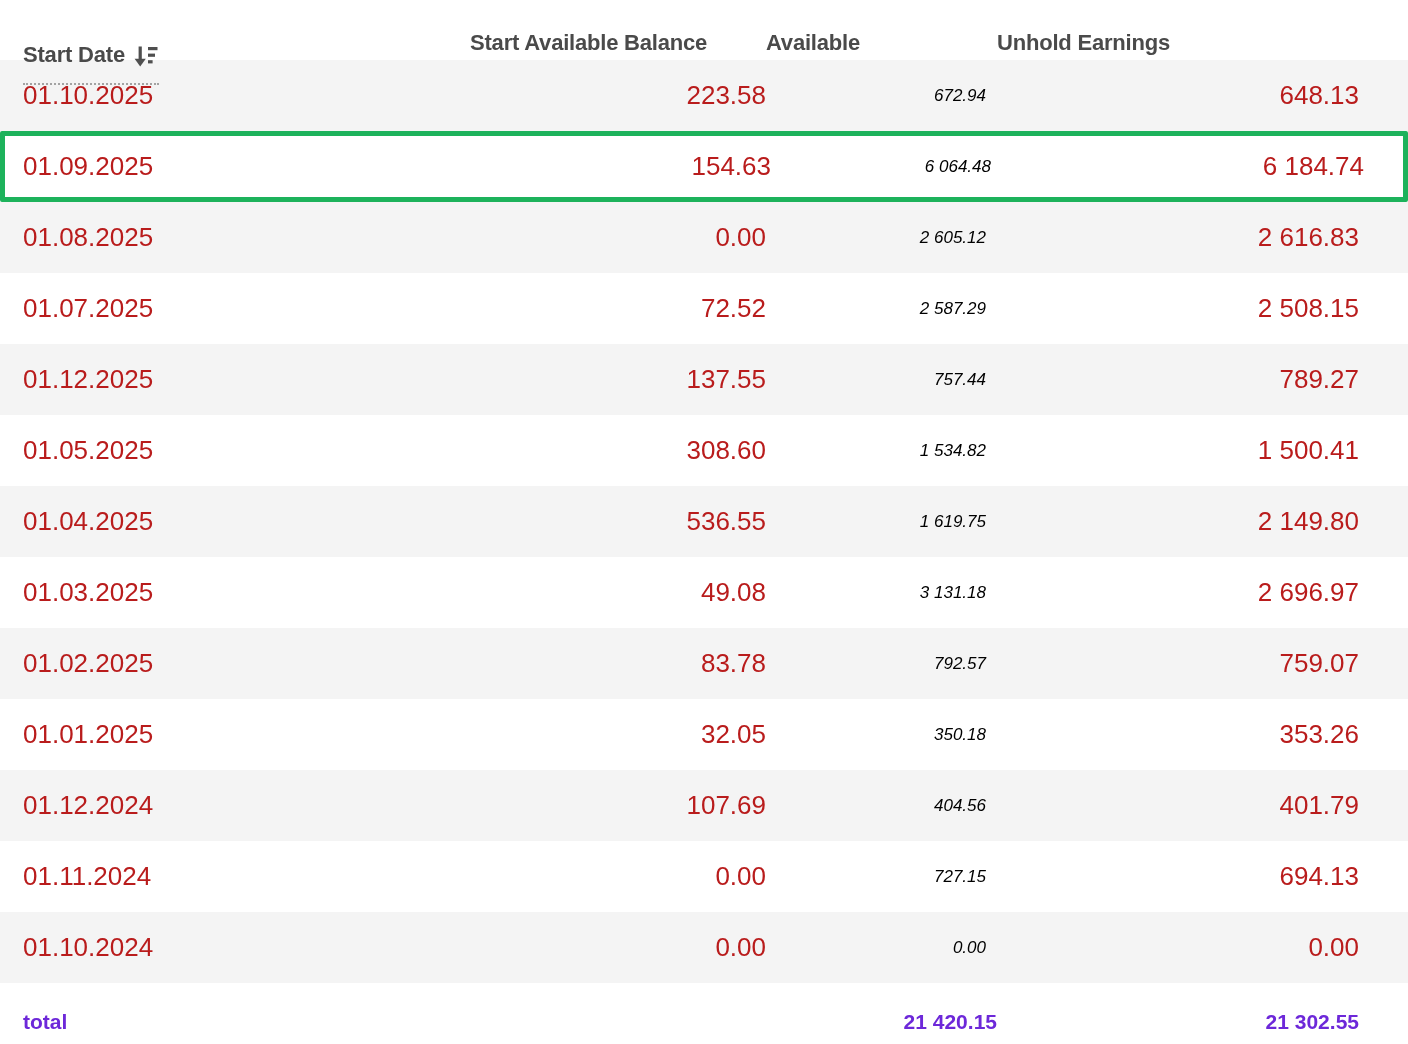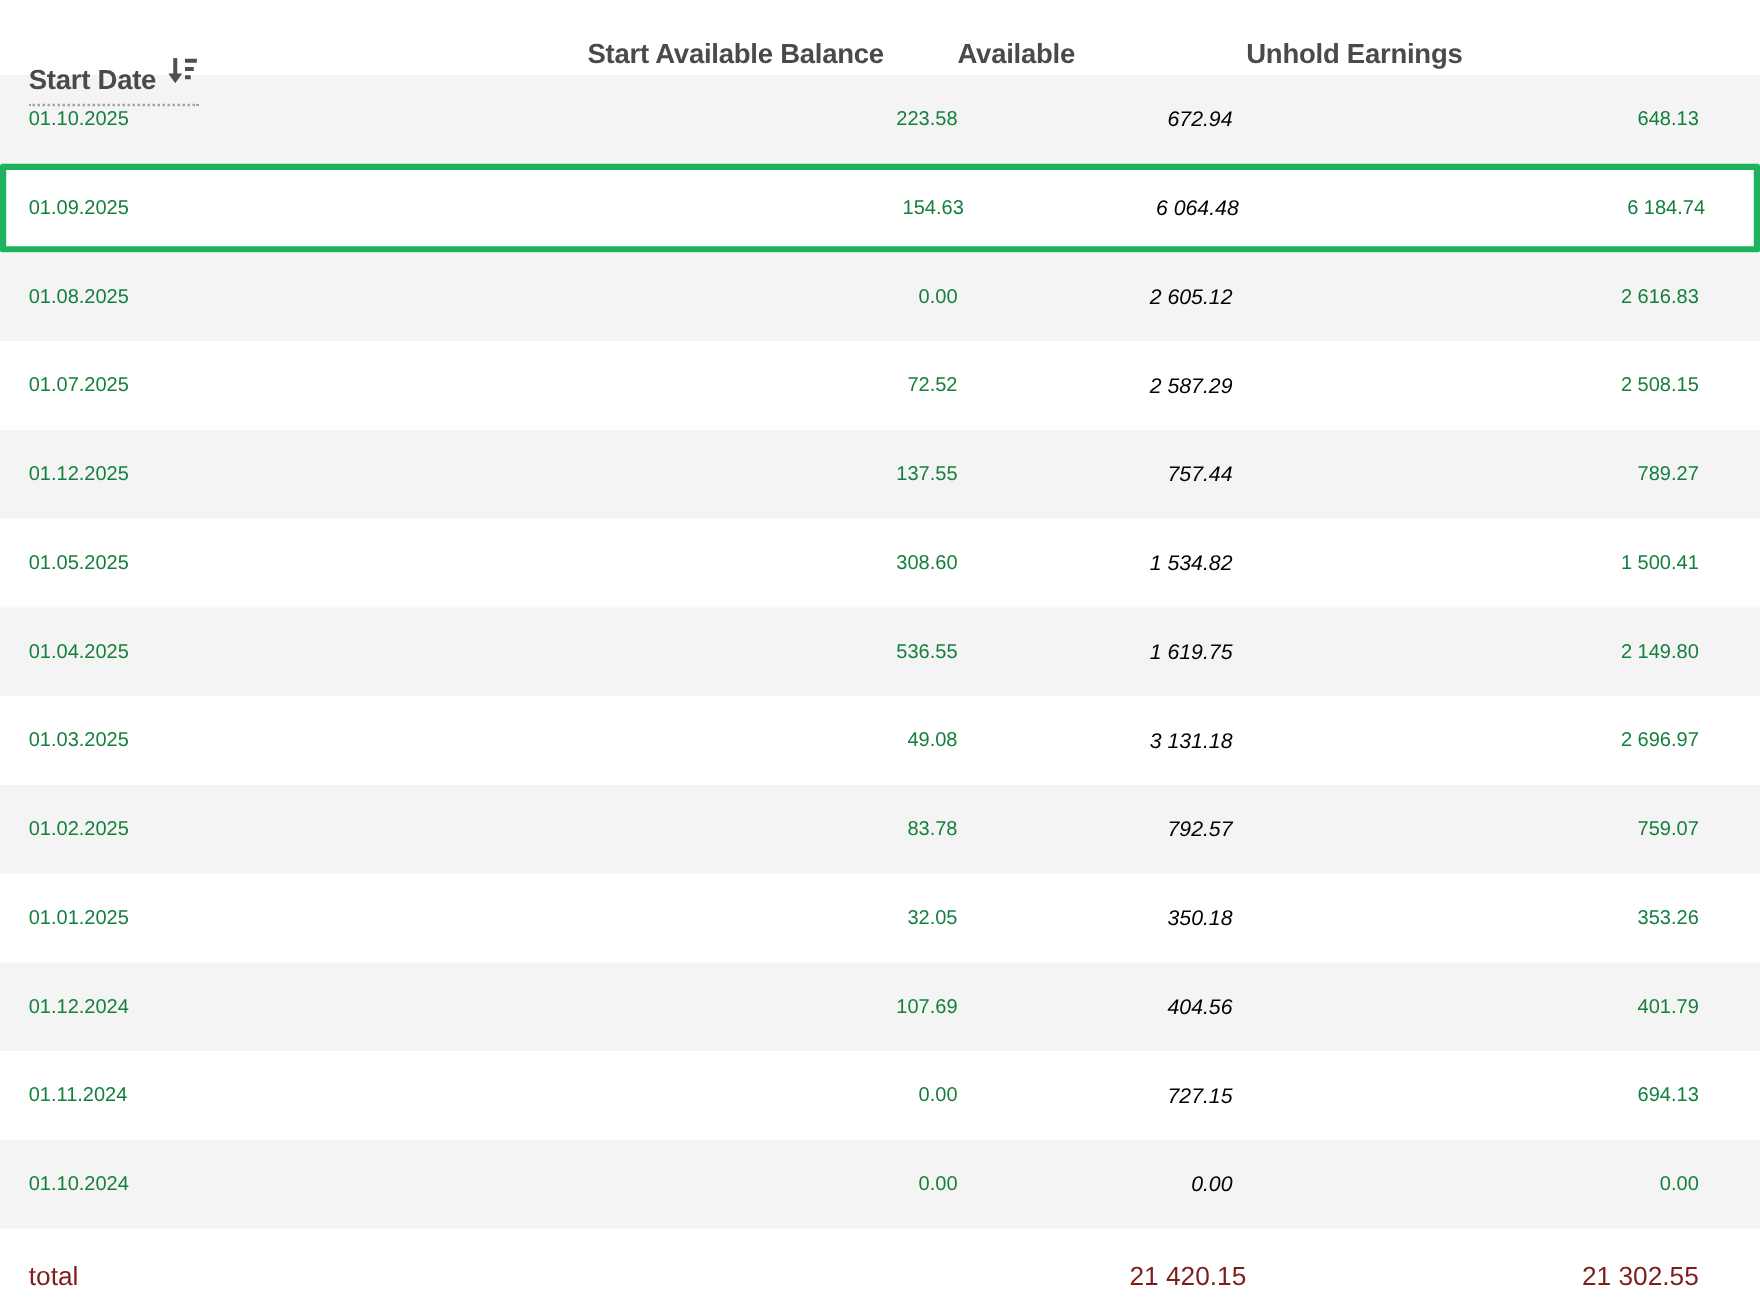--- a/index.html
+++ b/index.html
@@ -28,21 +28,21 @@
     font-size: 22px;
     font-weight: bold;
     color: #4a4a4a;
     text-align: left;
     letter-spacing: -0.2px;
     white-space: nowrap;
   }
   .th-date { text-align: left; padding-left: 23px; }
   .th-date-inner {
     display: inline-flex;
-    align-items: flex-end;
+    align-items: flex-start;
     gap: 7px;
     border-bottom: 2px dotted #a3a3a3;
     padding-bottom: 6px;
     cursor: pointer;
     margin-top: 42px;
   }
   .sort-icon { display: inline-block; margin-top: 2px; }
 
   
   .tr { height: 71px; }
@@ -50,37 +50,37 @@
   #rows .tr:nth-child(even) { background: #ffffff; }
   .tr.highlighted {
     background: #ffffff !important;
     border: 5px solid #1db25b;
     border-radius: 2px;
     padding-right: 56px;
   }
   .tr.highlighted .td-date { padding-left: 18px; }
 
   .td {
-    font-size: 16px;
-    color: #15803d;
+    font-size: 26px;
+    color: #b91c1c;
     text-align: right;
     white-space: nowrap;
   }
   .td-date { text-align: left; padding-left: 23px; }
   .td-earnings {
     color: #000000;
     font-size: 17px;
     padding-right: 11px;
     cursor: pointer;
     font-style: italic;
   }
 
   
   .total-row { height: 61px; background: #ffffff; }
-  .total-row .td { font-weight: normal; color: #7f1d1d; font-size: 21px; margin-top: 16px; }
+  .total-row .td { font-weight: bold; color: #6d28d9; font-size: 21px; margin-top: 16px; }
   .total-label { text-align: left; padding-left: 23px; }
 </style>
 </head>
 <body>
 
 <div class="table-wrap">
 
   <div class="grid-row thead">
     <div class="th th-date">
       <span class="th-date-inner">

